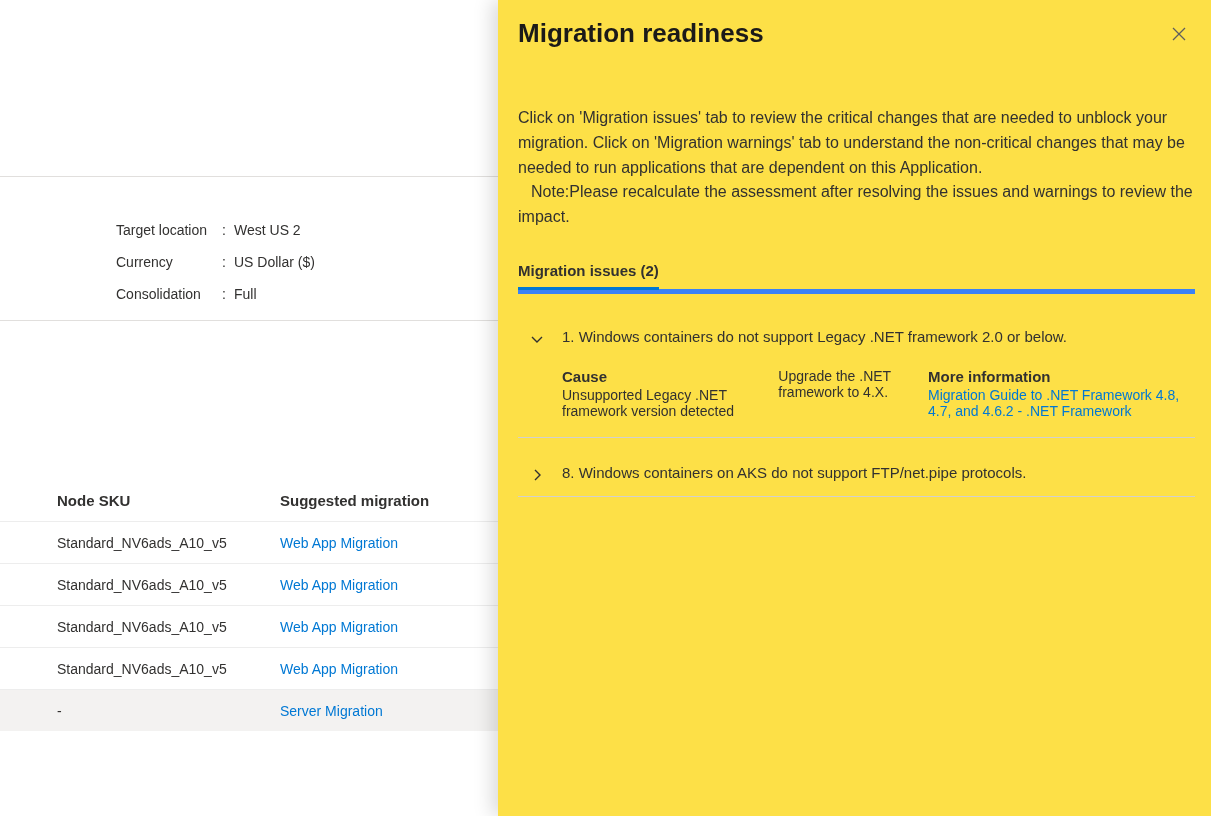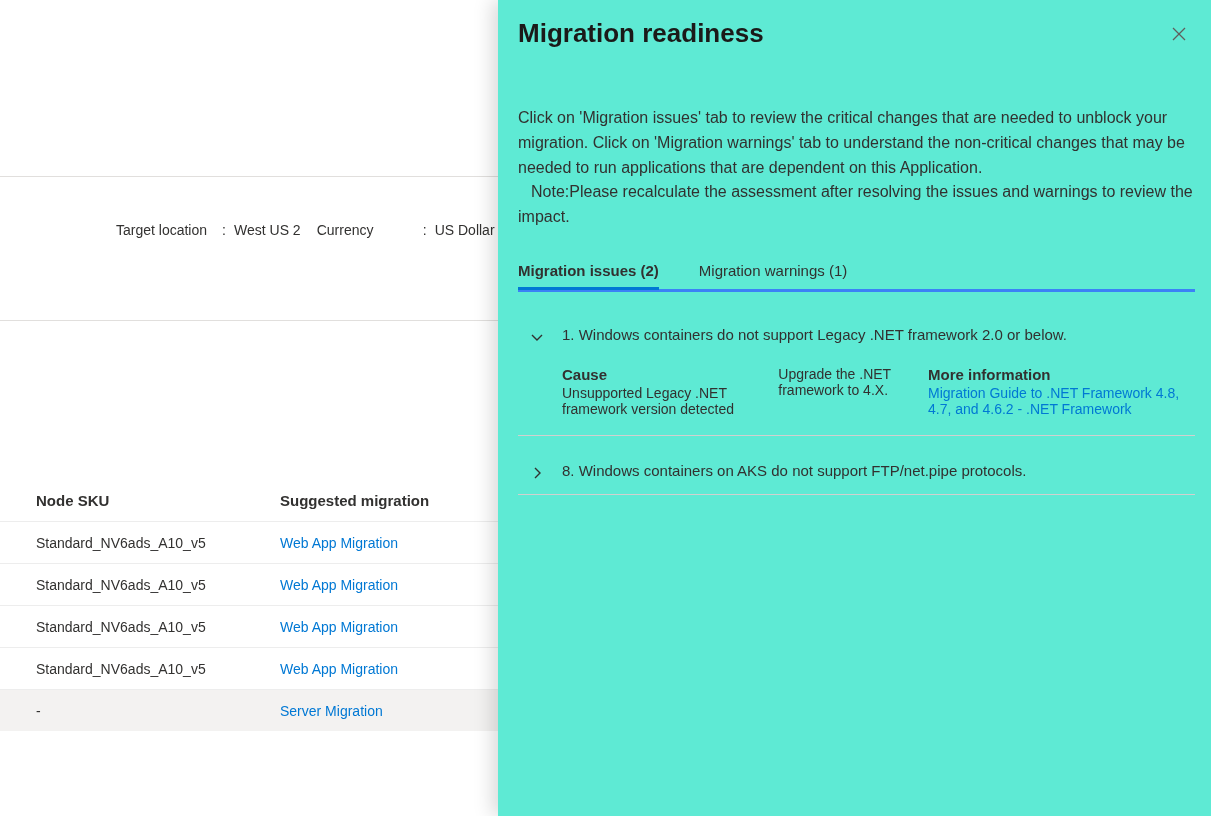--- a/index.html
+++ b/index.html
@@ -33,21 +33,21 @@
     top: 320px;
     left: 0;
     width: 100%;
     border-top: 1px solid #e1dfdd;
   }
   .kv-block {
     position: absolute;
     top: 222px;
     left: 116px;
     display: flex;
-    flex-direction: row;
+    flex-direction: column;
     gap: 16px;
   }
   .kv-row {
     display: flex;
     align-items: baseline;
   }
   .kv-label {
     width: 106px;
     color: #323130;
   }
@@ -64,21 +64,21 @@
     top: 492px;
     left: 0;
     width: 100%;
   }
   .thead {
     display: flex;
     padding: 0 0 12px 0;
     font-weight: 600;
     font-size: 15px;
   }
-  .col-sku { width: 280px; padding-left: 36px; }
+  .col-sku { width: 280px; padding-left: 57px; }
   .col-tool { width: 240px; padding-left: 0; }
   .trow {
     display: flex;
     height: 42px;
     align-items: center;
     border-top: 1px solid #ededed;
   }
   .trow.highlight {
     background: #f3f2f1;
   }
@@ -89,21 +89,21 @@
     cursor: pointer;
   }
 
   
   .panel {
     position: absolute;
     top: 0;
     right: 0;
     width: 713px;
     height: 100%;
-    background: #5eead4;
+    background: #fde047;
     box-shadow: -6px 0 18px rgba(0,0,0,0.15);
     padding: 16px 16px 16px 20px;
   }
   .panel-header {
     display: flex;
     justify-content: space-between;
     align-items: flex-start;
   }
   .panel-title {
     font-size: 26px;
@@ -128,21 +128,21 @@
     font-size: 16px;
     color: #323130;
     line-height: 1.55;
   }
   .panel-desc b { font-weight: 400; margin-left: 13px; }
 
   .tabs {
     display: flex;
     gap: 40px;
     margin-top: 32px;
-    border-bottom: 3px solid #3b82f6;
+    border-bottom: 5px solid #3b82f6;
   }
   .tab {
     padding: 0 0 10px 0;
     font-size: 15px;
     color: #323130;
     cursor: pointer;
     position: relative;
   }
   .tab.active {
     font-weight: 600;
@@ -267,21 +267,20 @@
     </div>
   </div>
 
   <div class="panel-desc">
     <span>Click on 'Migration issues' tab to review the critical changes that are needed to unblock your migration. Click on 'Migration warnings' tab to understand the non-critical changes that may be needed to run applications that are dependent on this Application.</span><br>
     <b>Note:</b><span>Please recalculate the assessment after resolving the issues and warnings to review the impact.</span>
   </div>
 
   <div class="tabs">
     <div class="tab active">Migration issues (2)</div>
-    <div class="tab">Migration warnings (1)</div>
   </div>
 
   <div class="issues">
 
     <div class="issue">
       <div class="issue-head">
         <svg class="chev" viewBox="0 0 14 14" fill="none" stroke="currentColor" stroke-width="1.4">
           <polyline points="2,5 7,10 12,5"></polyline>
         </svg>
         <div class="issue-title">1. Windows containers do not support Legacy .NET framework 2.0 or below.</div>

